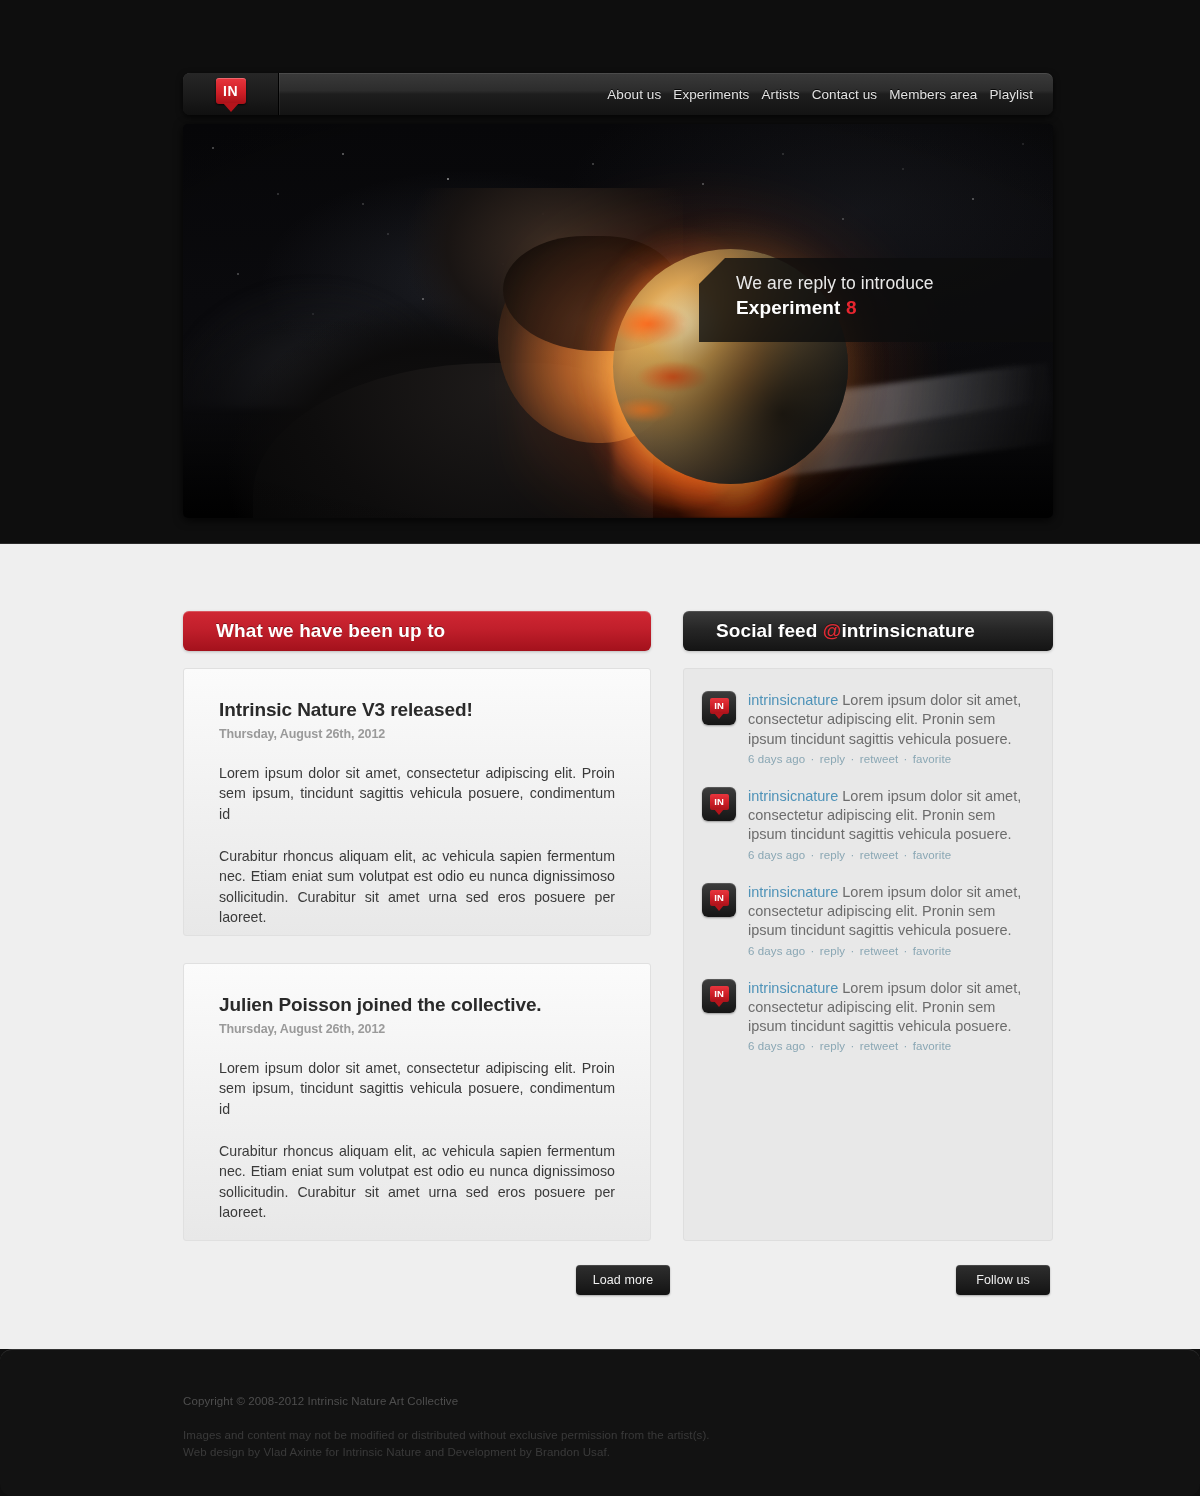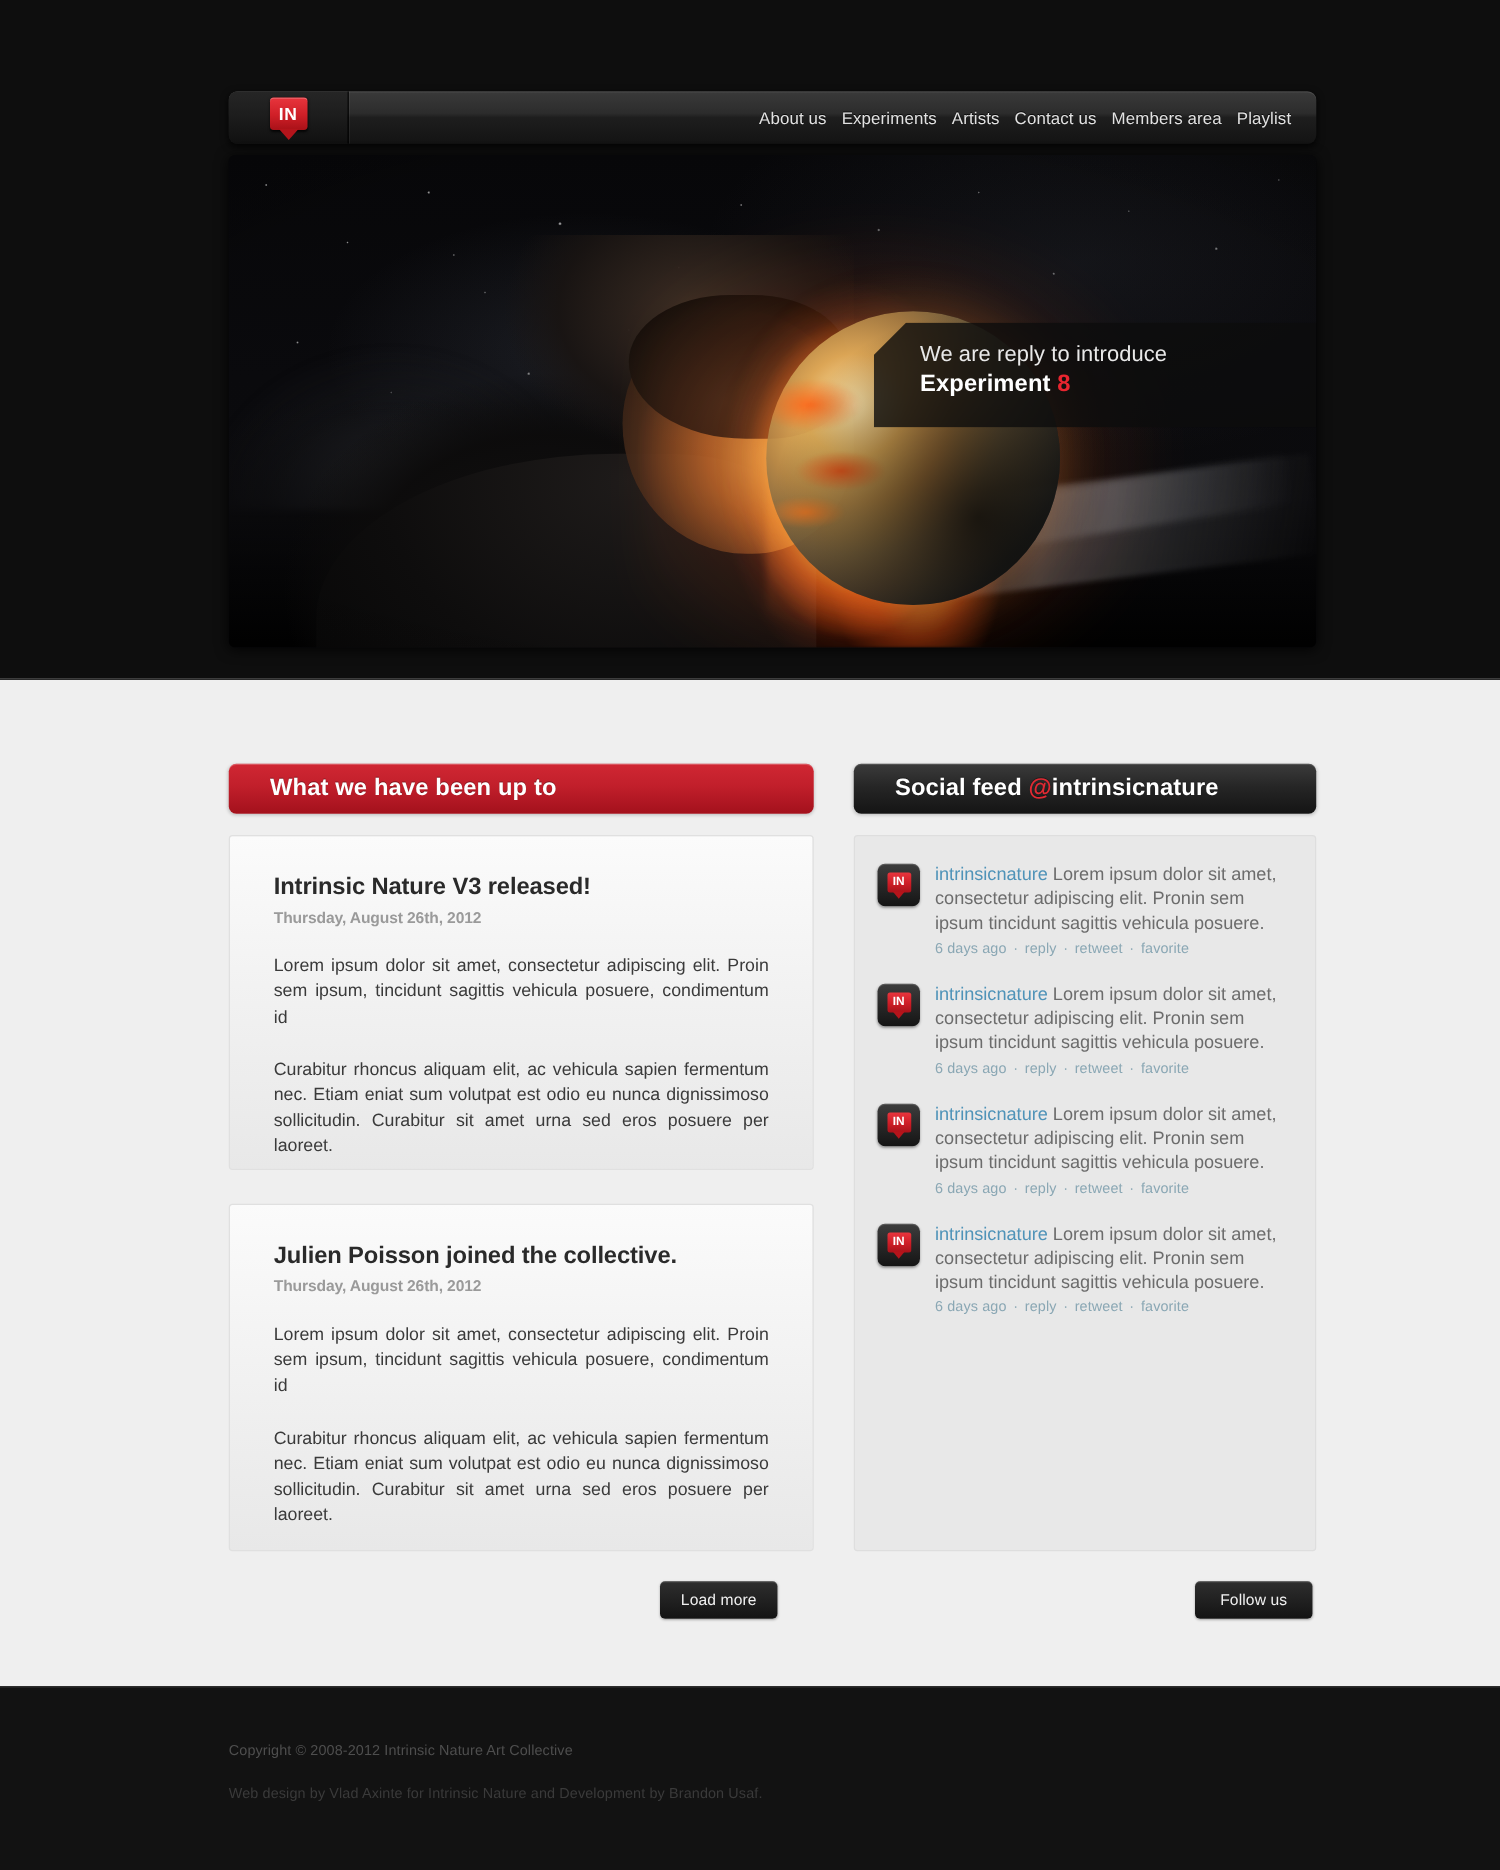--- a/index.html
+++ b/index.html
@@ -417,29 +417,30 @@
     background: linear-gradient(to bottom, #2e2e2e 0%, #212121 50%, #131313 100%);
     box-shadow: 0 1px 0 rgba(255,255,255,0.12) inset, 0 1px 2px rgba(0,0,0,0.3);
     border: none;
     color: #f0f0f0;
     font-size: 12.5px;
     font-family: "Liberation Sans", sans-serif;
     cursor: pointer;
     display: flex; align-items: center; justify-content: center;
     letter-spacing: 0.1px;
   }
-  .btn-load { left: 528px; top: 1265px; width: 94px; }
+  .btn-load { left: 576px; top: 1265px; width: 94px; }
   .btn-follow { left: 956px; top: 1265px; width: 94px; }
 
   
   .footer {
     position: absolute; left: 0; top: 1349px;
     width: 1200px; height: 147px;
     background: #121212;
     border-top: 1px solid #333;
+    border-radius: 12px;
   }
   .footer-inner { position: absolute; left: 183px; top: 45px; }
   .footer-copy {
     color: #4e4e4e;
     font-size: 11.5px;
     letter-spacing: 0.1px;
   }
   .footer-legal {
     margin-top: 20px;
     color: #3a3a3a;
@@ -579,18 +580,19 @@
 
   </div>
 
   <button class="btn-dark btn-load">Load more</button>
   <button class="btn-dark btn-follow">Follow us</button>
 
   <div class="footer">
     <div class="footer-inner">
       <div class="footer-copy">Copyright © 2008-2012  Intrinsic Nature Art Collective</div>
       <div class="footer-legal">
+        <div>Images and content may not be modified or distributed without exclusive permission from the artist(s).</div>
         <div>Web design by Vlad Axinte for Intrinsic Nature and Development by Brandon Usaf.</div>
       </div>
     </div>
   </div>
 
 </div>
 
 </body></html>

